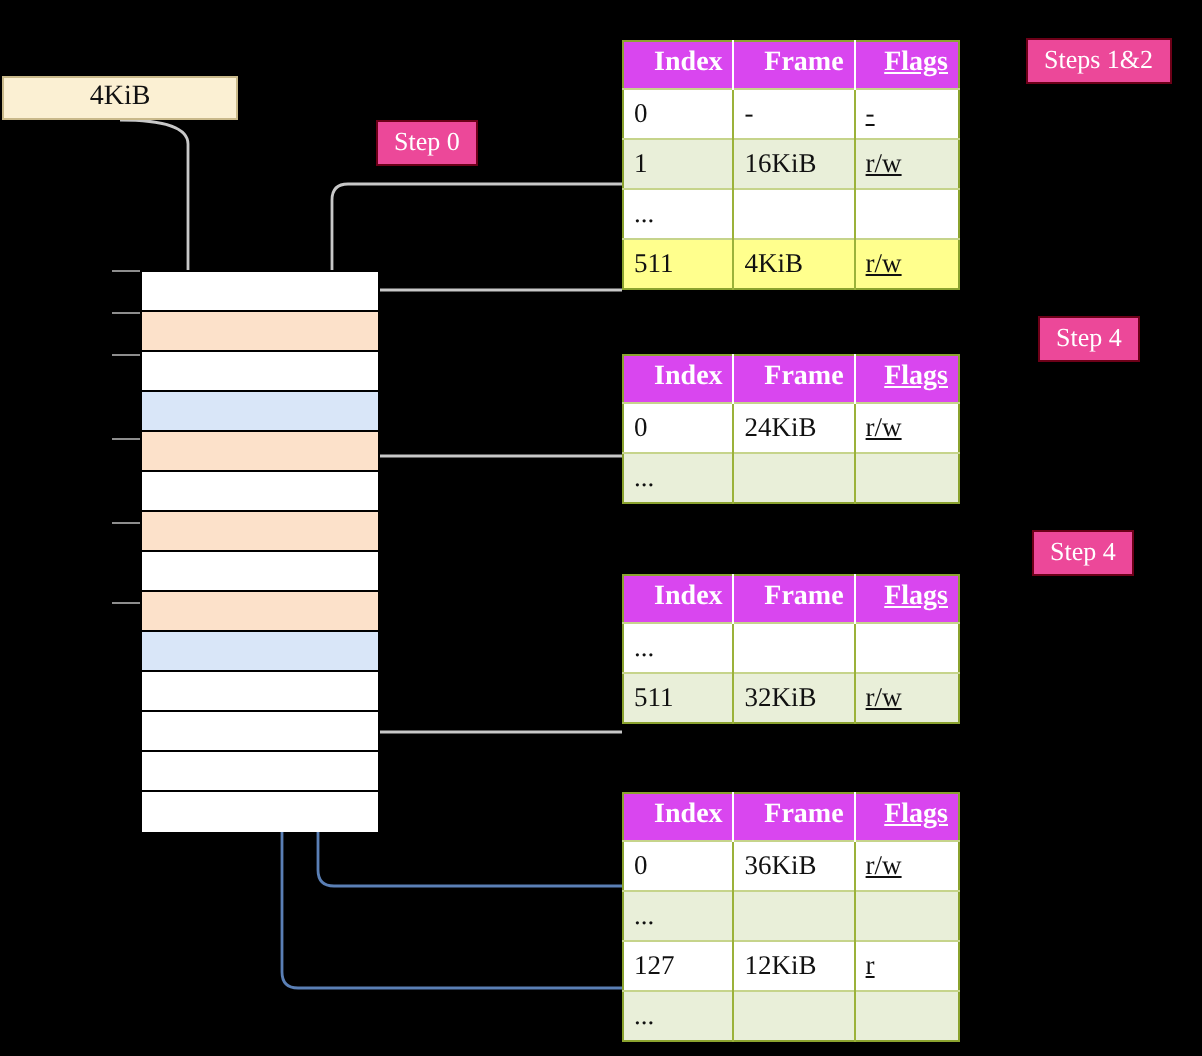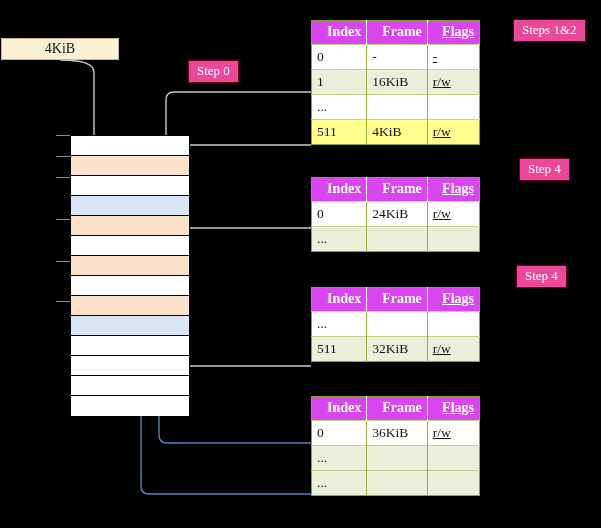--- a/index.html
+++ b/index.html
@@ -311,20 +311,25 @@
         <tr>
           <td class="col-index">0</td>
           <td class="col-frame">36KiB</td>
           <td class="col-flags">r/w</td>
         </tr>
         <tr class="alt">
           <td class="col-index">...</td>
           <td class="col-frame"></td>
           <td class="col-flags"></td>
         </tr>
+        <tr>
+          <td class="col-index">127</td>
+          <td class="col-frame">12KiB</td>
+          <td class="col-flags">r</td>
+        </tr>
         <tr class="alt">
           <td class="col-index">...</td>
           <td class="col-frame"></td>
           <td class="col-flags"></td>
         </tr>
       </tbody>
   </table>
 
 </div>
 

